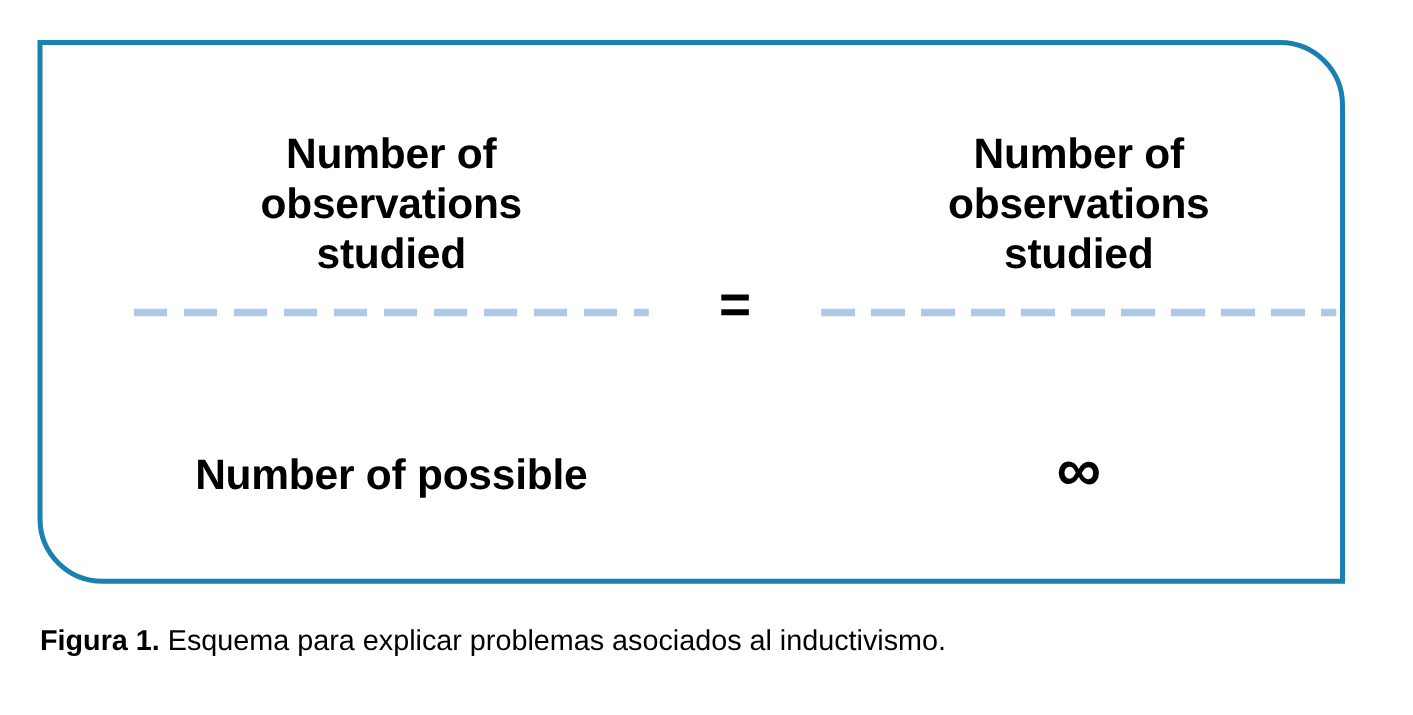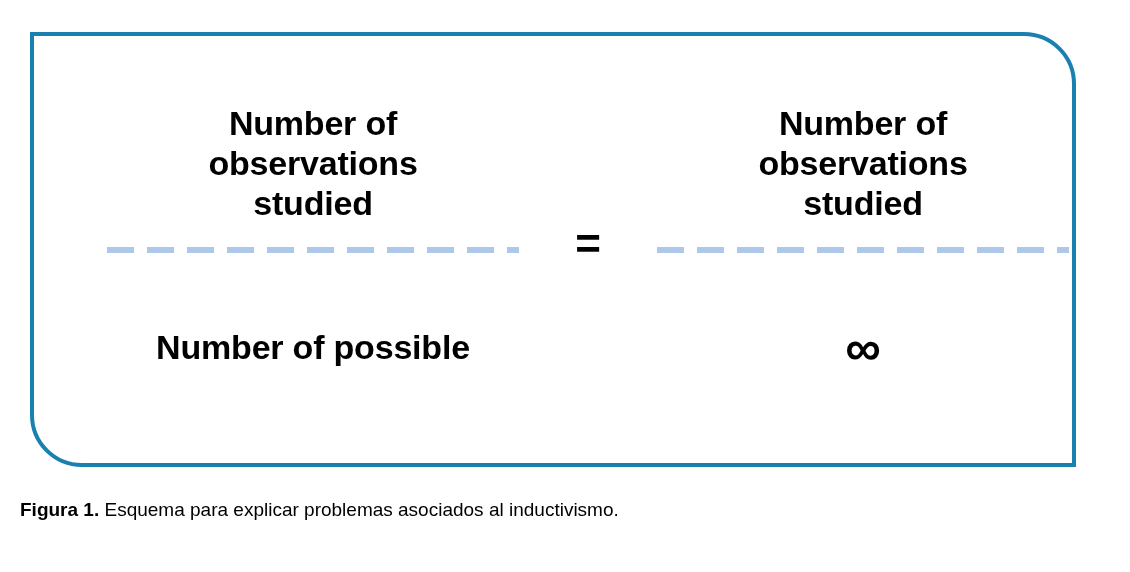--- a/index.html
+++ b/index.html
@@ -89,21 +89,21 @@
     flex-direction: column;
     justify-content: flex-start;
     padding-top: 4px;
     box-sizing: border-box;
   }
 
   .denominator {
     height: 132px;
     display: flex;
     flex-direction: column;
-    justify-content: center;
+    justify-content: flex-end;
     padding-top: 26px;
     box-sizing: border-box;
   }
 
   .numerator .line,
   .denominator .line {
     display: block;
   }
 
   
@@ -127,24 +127,24 @@
     font-size: 50px;
     font-weight: bold;
     line-height: 1;
     text-align: center;
     color: #000000;
   }
 
   
   .caption {
     position: absolute;
-    left: 20px;
+    left: 32px;
     top: 498px;
     width: 1070px;
-    font-size: 19px;
+    font-size: 23px;
     line-height: 1.25;
     color: #000000;
     white-space: nowrap;
   }
   .caption-label {
     font-weight: bold;
   }
   .caption-text {
     font-weight: normal;
   }

